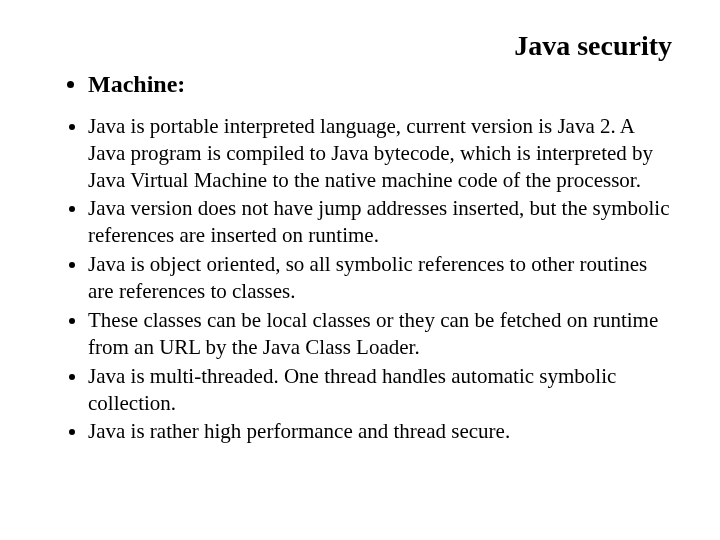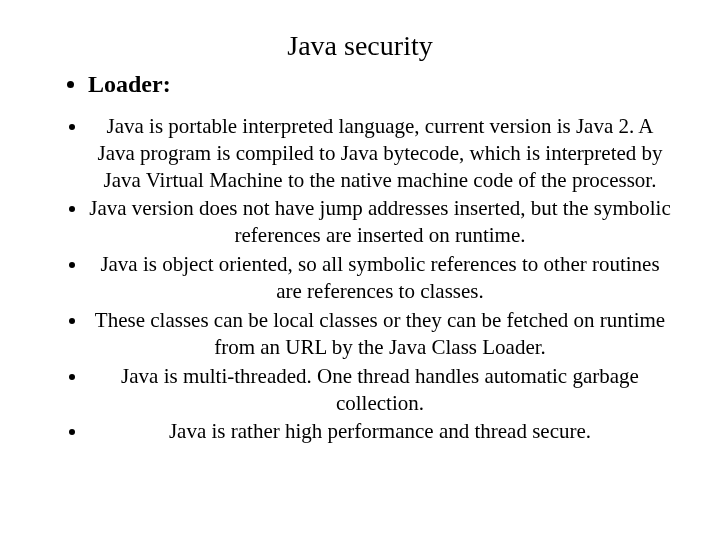--- a/index.html
+++ b/index.html
@@ -4,23 +4,23 @@
   <style>
     * { margin: 0; padding: 0; box-sizing: border-box; }
     html, body { width: 720px; height: 540px; }
     body {
       font-family: "Times New Roman", Times, serif;
       background: #fff;
       color: #000;
       padding: 30px 48px 30px 48px;
     }
     .title {
-      text-align: center;
+      text-align: right;
       font-size: 28px;
-      font-weight: 400;
+      font-weight: 700;
       margin-bottom: 8px;
     }
     .top-list {
       list-style: disc;
       padding-left: 40px;
       margin-bottom: 14px;
     }
     .top-list li {
       font-size: 24px;
       font-weight: 700;
@@ -28,32 +28,31 @@
     }
     .body-list {
       list-style: disc;
       padding-left: 40px;
     }
     .body-list li {
       font-size: 21px;
       font-weight: 400;
       line-height: 1.28;
       margin-bottom: 2px;
-      text-align: center;
     }
   </style>
 </head>
 <body>
 
 <div class="title">Java security</div>
 
 <ul class="top-list">
-  <li>Loader:</li>
+  <li>Machine:</li>
 </ul>
 
 <ul class="body-list">
   <li>Java is portable interpreted language, current version is Java 2. A Java program is compiled to Java bytecode, which is interpreted by Java Virtual Machine to the native machine code of the processor.</li>
   <li>Java version does not have jump addresses inserted, but the symbolic references are inserted on runtime.</li>
   <li>Java is object oriented, so all symbolic references to other routines are references to classes.</li>
   <li>These classes can be local classes or they can be fetched on runtime from an URL by the Java Class Loader.</li>
-  <li>Java is multi-threaded. One thread handles automatic garbage collection.</li>
+  <li>Java is multi-threaded. One thread handles automatic symbolic collection.</li>
   <li>Java is rather high performance and thread secure.</li>
 </ul>
 
 </body></html>

